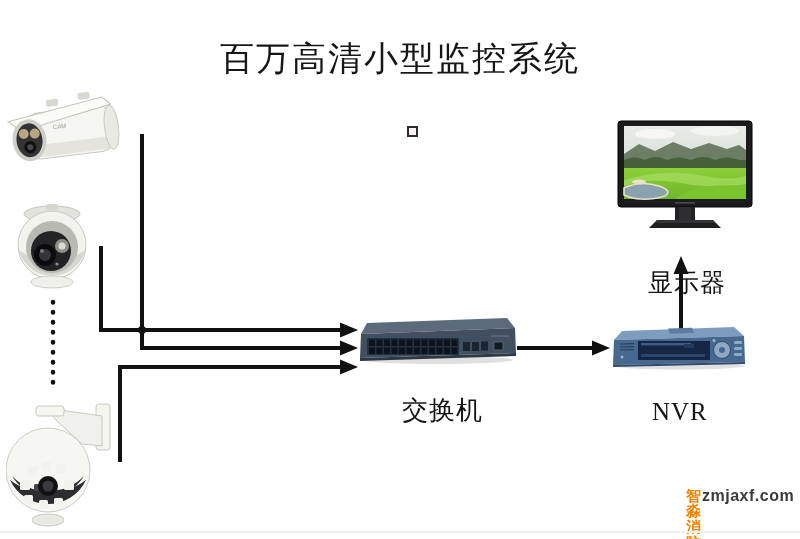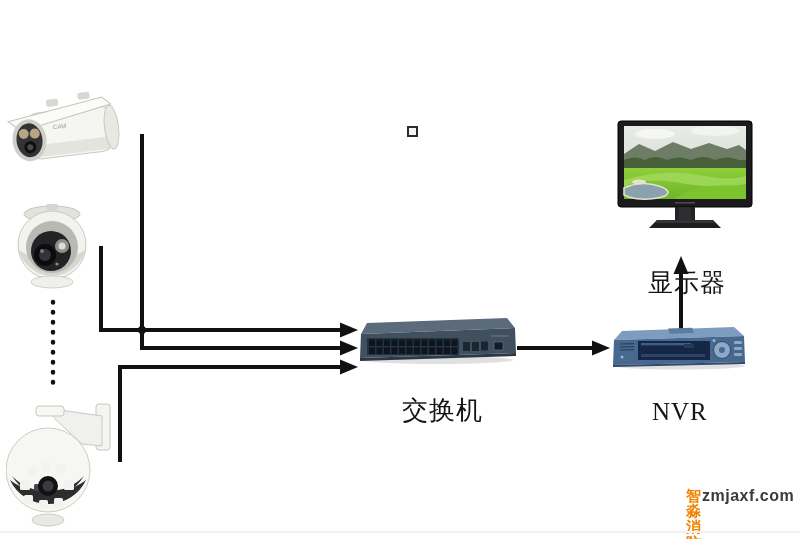--- a/index.html
+++ b/index.html
@@ -31,20 +31,21 @@
   .bottom-divider{
     left:0;top:531px;width:800px;height:2px;background:#f1f1f1;
   }
   svg{display:block;}
 </style>
 </head>
 <body>
 
 <div class="stage">
 
+  <div class="abs page-title">百万高清小型监控系统</div>
 
   <svg class="abs" width="800" height="539" viewBox="0 0 800 539" style="left:0;top:0;">
 
     <path d="M142,134 L142,348 L342,348" fill="none" stroke="#111" stroke-width="4"></path>
     <polygon points="358,348 340,340.5 340,355.5" fill="#111"></polygon>
 
     <path d="M101,246 L101,330 L342,330" fill="none" stroke="#111" stroke-width="4"></path>
     <polygon points="358,330 340,322.5 340,337.5" fill="#111"></polygon>
     <circle cx="142" cy="330" r="4" fill="#111"></circle>
 

